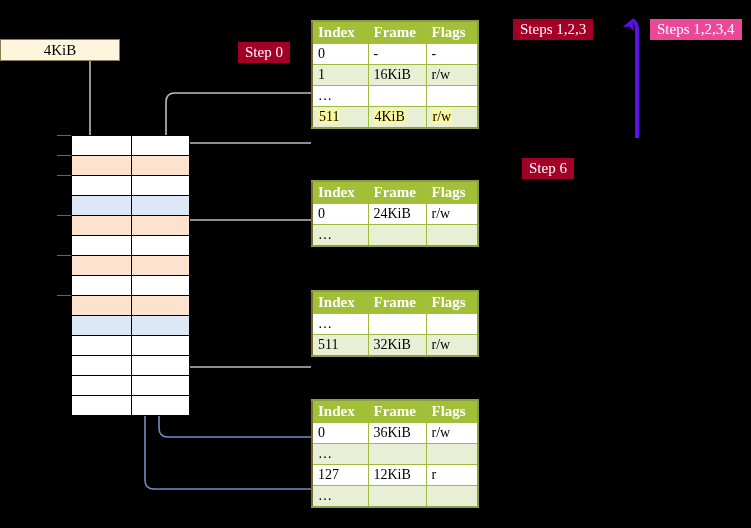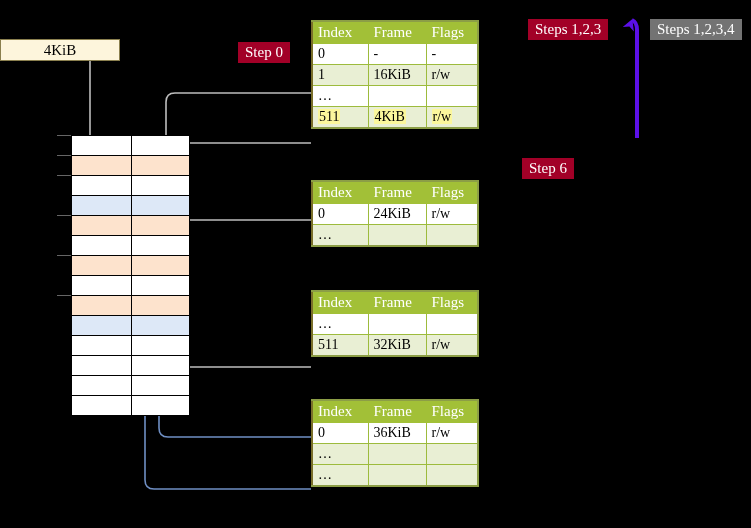--- a/index.html
+++ b/index.html
@@ -28,35 +28,35 @@
   .tick{position:absolute;width:14px;height:1px;background:#666;left:57px;}
 
   
   .ptab{position:absolute;border-collapse:collapse;border-spacing:0;
         border-left:2px solid #7a6f2a;border-right:2px solid #8c9e46;
         border-top:2px solid #8c9e46;border-bottom:2px solid #8c9e46;
         background:#fff;}
   .ptab td,.ptab th{border:1px solid #9dbb3c;padding:2px 5px;font-size:14px;
         color:#000;text-align:left;height:20px;box-sizing:border-box;
         font-family:"Liberation Serif", serif;}
-  .ptab th{background:#a2c037;color:#ffffff;font-weight:normal;font-size:15px;
+  .ptab th{background:#a2c037;color:#ffffff;font-weight:bold;font-size:15px;
         border:1px solid #a2c037;}
   .ptab td.c0{width:56px;}
   .ptab td.c1{width:58px;}
   .ptab td.c2{width:52px;}
   .ptab tr.alt td{background:#e9efd4;}
   .ptab tr.plain td{background:#ffffff;}
   .hl{background:#fbf79c !important;}
   td .hl{background:#fbf79c;padding:0 1px;}
 
   
   .badge{position:absolute;color:#fff;font-size:15px;padding:2px 7px;
          white-space:nowrap;line-height:17px;}
   .badge.red{background:#a20027;}
-  .badge.purple{background:#737373;}
+  .badge.purple{background:#ec4899;}
 </style>
 </head>
 <body>
 
 <div class="stage">
 
   <svg class="wires" viewBox="0 0 751 528" xmlns="http://www.w3.org/2000/svg">
     <defs>
       <marker id="agray" markerWidth="9" markerHeight="9" refX="4.5" refY="7.2" orient="auto" markerUnits="userSpaceOnUse">
         <path d="M0.6,0.4 L4.5,7.6 L8.4,0.4 L4.5,2.6 Z" fill="#bdbdbd"></path>
@@ -124,21 +124,21 @@
     <div class="memdiv"></div>
   </div>
   <div class="tick" style="top:135px;"></div>
   <div class="tick" style="top:155px;"></div>
   <div class="tick" style="top:175px;"></div>
   <div class="tick" style="top:215px;"></div>
   <div class="tick" style="top:255px;"></div>
   <div class="tick" style="top:295px;"></div>
 
   <div class="badge red" style="left:190px;top:42px;margin-left:48px;">Step 0</div>
-  <div class="badge red" style="left:528px;top:19px;text-align:center;">Steps 1,2,3</div>
+  <div class="badge red" style="left:513px;top:19px;text-align:center;">Steps 1,2,3</div>
   <div class="badge purple" style="left:650px;top:19px;">Steps 1,2,3,4</div>
   <div class="badge red" style="left:522px;top:158px;">Step 6</div>
 
   <table class="ptab" id="t0" style="left:311px;top:20px;">
       <tbody>
         <tr>
           <th class="c0">Index</th>
           <th class="c1">Frame</th>
           <th class="c2">Flags</th>
         </tr>
@@ -212,20 +212,25 @@
         <tr class="plain">
           <td class="c0">0</td>
           <td class="c1">36KiB</td>
           <td class="c2">r/w</td>
         </tr>
         <tr class="alt">
           <td class="c0">…</td>
           <td class="c1"></td>
           <td class="c2"></td>
         </tr>
+        <tr class="plain">
+          <td class="c0">127</td>
+          <td class="c1">12KiB</td>
+          <td class="c2">r</td>
+        </tr>
         <tr class="alt">
           <td class="c0">…</td>
           <td class="c1"></td>
           <td class="c2"></td>
         </tr>
       </tbody>
     </table>
 
 </div>
 

